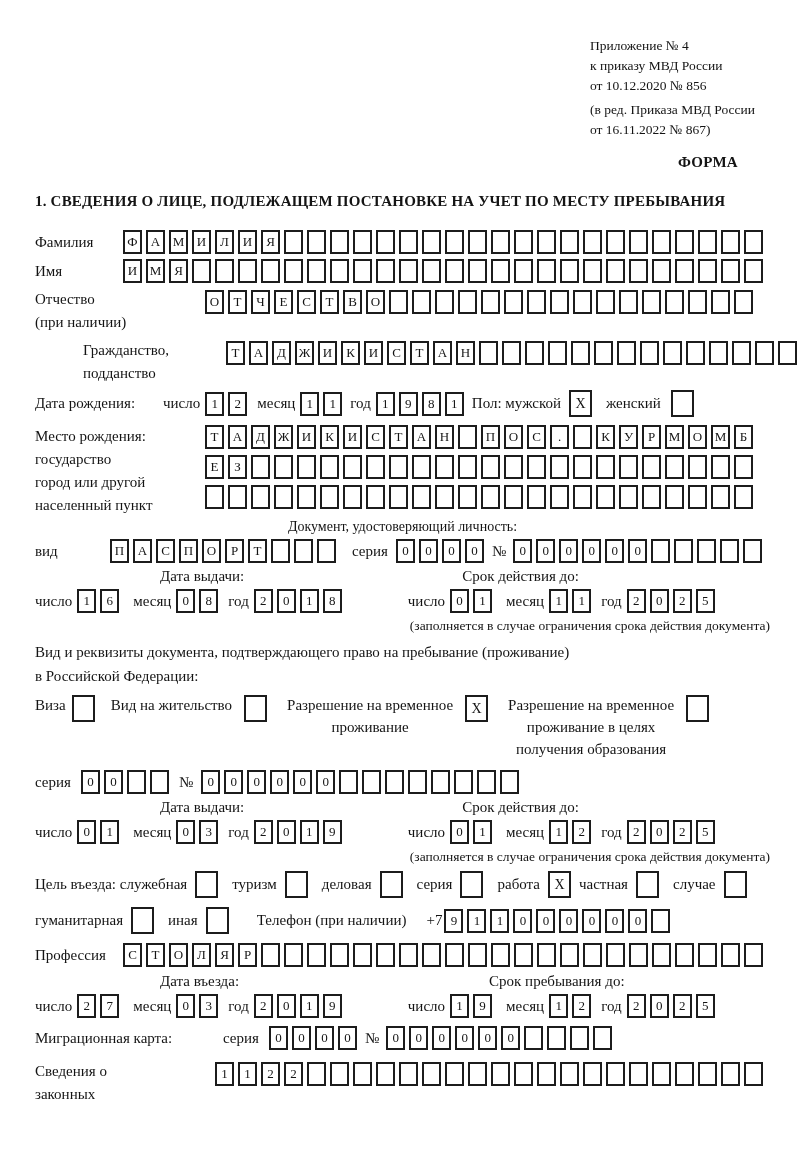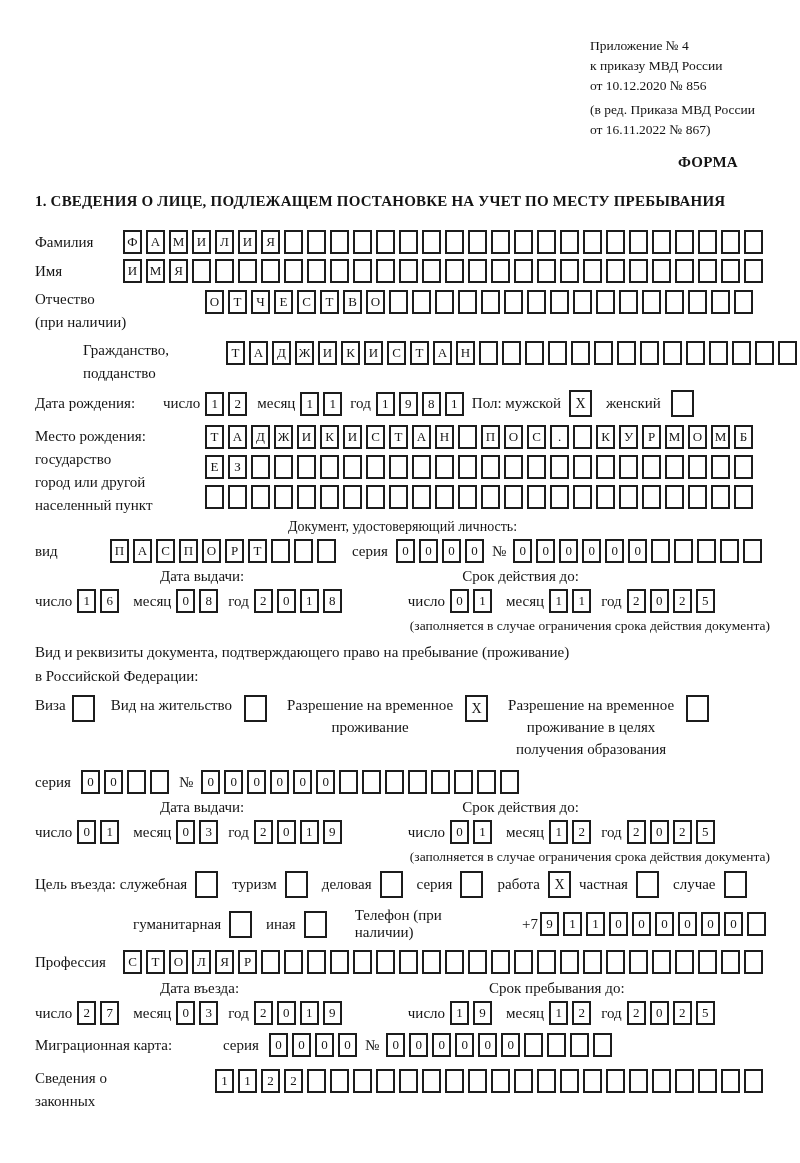--- a/index.html
+++ b/index.html
@@ -544,21 +544,21 @@
       <span class="plbl">серия</span>
       <span class="cb"></span>
       <span class="plbl">работа</span>
       <span class="cb" style="margin-right:8px">X</span>
       <span class="plbl">частная</span>
       <span class="cb"></span>
       <span class="plbl">случае</span>
       <span class="cb" style="margin-right:0"></span>
     </div>
 
-    <div class="pr" style="margin-top:9px;margin-left:98px">
+    <div class="pr" style="margin-top:9px;">
       <span class="plbl">гуманитарная</span>
       <span class="cb"></span>
       <span class="plbl">иная</span>
       <span class="cb"></span>
       <span class="plbl" style="margin-left:14px">Телефон (при наличии)</span>
       <span class="plbl" style="margin-left:12px;margin-right:2px">+7</span>
       <span class="cells">
           <span class="cell">9</span>
           <span class="cell">1</span>
           <span class="cell">1</span>

